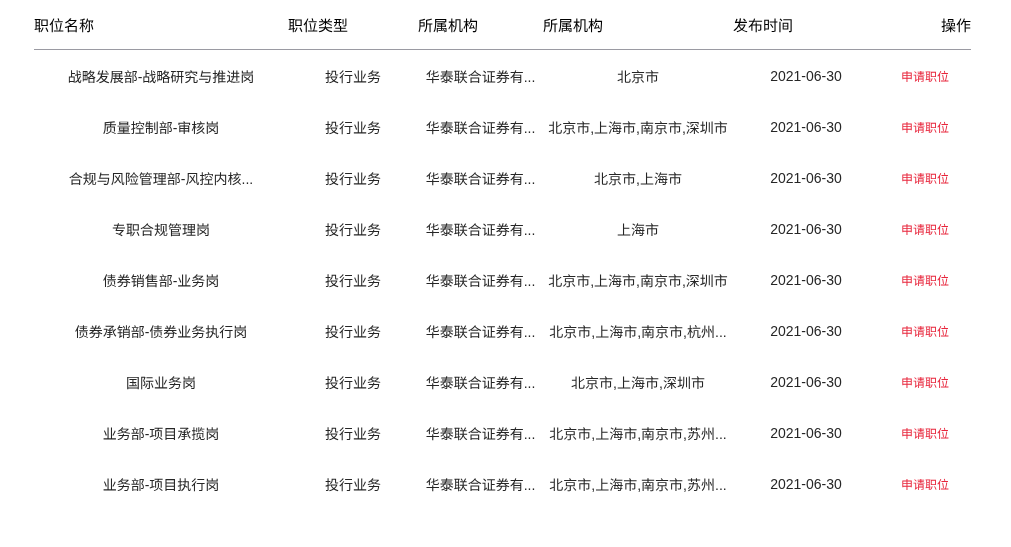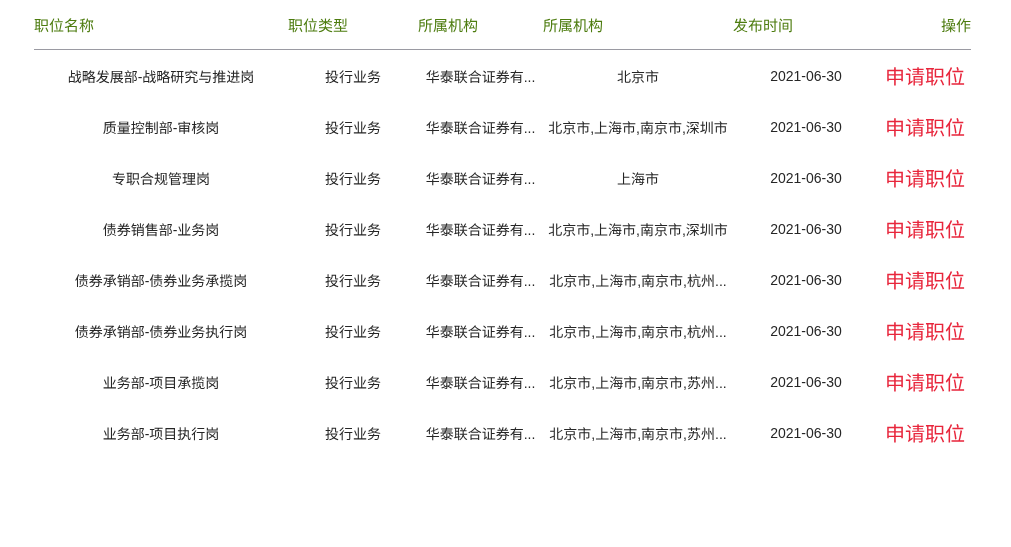--- a/index.html
+++ b/index.html
@@ -35,21 +35,21 @@
   col.c-name     { width: 254px; }
   col.c-type     { width: 130px; }
   col.c-org      { width: 125px; }
   col.c-location { width: 190px; }
   col.c-date     { width: 146px; }
   col.c-action   { width: 92px; }
 
   thead th {
     font-weight: normal;
     font-size: 15px;
-    color: #4d7c0f;
+    color: #000000;
     text-align: left;
     padding: 0;
     height: 49px;
     vertical-align: middle;
     border-bottom: 1px solid #9a9aa2;
     white-space: nowrap;
     overflow: hidden;
   }
 
   thead th.th-action {
@@ -74,21 +74,21 @@
   }
 
   .cell-text {
     display: block;
     overflow: hidden;
     white-space: nowrap;
   }
 
   .apply-link {
     color: #e8263c;
-    font-size: 20px;
+    font-size: 12px;
     text-decoration: none;
     cursor: pointer;
     white-space: nowrap;
     margin-top: 44px;
   }
 </style>
 </head>
 <body>
 
 <div class="job-table-wrap">
@@ -143,20 +143,38 @@
           <td class="td-location">
             <span class="cell-text">北京市,上海市,南京市,深圳市</span>
           </td>
           <td class="td-date">
             <span class="cell-text">2021-06-30</span>
           </td>
           <td class="td-action"><a class="apply-link" href="#">申请职位</a></td>
         </tr>
         <tr class="job-row">
           <td class="td-name">
+            <span class="cell-text">合规与风险管理部-风控内核...</span>
+          </td>
+          <td class="td-type">
+            <span class="cell-text">投行业务</span>
+          </td>
+          <td class="td-org">
+            <span class="cell-text">华泰联合证券有...</span>
+          </td>
+          <td class="td-location">
+            <span class="cell-text">北京市,上海市</span>
+          </td>
+          <td class="td-date">
+            <span class="cell-text">2021-06-30</span>
+          </td>
+          <td class="td-action"><a class="apply-link" href="#">申请职位</a></td>
+        </tr>
+        <tr class="job-row">
+          <td class="td-name">
             <span class="cell-text">专职合规管理岗</span>
           </td>
           <td class="td-type">
             <span class="cell-text">投行业务</span>
           </td>
           <td class="td-org">
             <span class="cell-text">华泰联合证券有...</span>
           </td>
           <td class="td-location">
             <span class="cell-text">上海市</span>
@@ -179,48 +197,48 @@
           <td class="td-location">
             <span class="cell-text">北京市,上海市,南京市,深圳市</span>
           </td>
           <td class="td-date">
             <span class="cell-text">2021-06-30</span>
           </td>
           <td class="td-action"><a class="apply-link" href="#">申请职位</a></td>
         </tr>
         <tr class="job-row">
           <td class="td-name">
-            <span class="cell-text">债券承销部-债券业务承揽岗</span>
+            <span class="cell-text">债券承销部-债券业务执行岗</span>
           </td>
           <td class="td-type">
             <span class="cell-text">投行业务</span>
           </td>
           <td class="td-org">
             <span class="cell-text">华泰联合证券有...</span>
           </td>
           <td class="td-location">
             <span class="cell-text">北京市,上海市,南京市,杭州...</span>
           </td>
           <td class="td-date">
             <span class="cell-text">2021-06-30</span>
           </td>
           <td class="td-action"><a class="apply-link" href="#">申请职位</a></td>
         </tr>
         <tr class="job-row">
           <td class="td-name">
-            <span class="cell-text">债券承销部-债券业务执行岗</span>
-          </td>
-          <td class="td-type">
-            <span class="cell-text">投行业务</span>
-          </td>
-          <td class="td-org">
-            <span class="cell-text">华泰联合证券有...</span>
-          </td>
-          <td class="td-location">
-            <span class="cell-text">北京市,上海市,南京市,杭州...</span>
+            <span class="cell-text">国际业务岗</span>
+          </td>
+          <td class="td-type">
+            <span class="cell-text">投行业务</span>
+          </td>
+          <td class="td-org">
+            <span class="cell-text">华泰联合证券有...</span>
+          </td>
+          <td class="td-location">
+            <span class="cell-text">北京市,上海市,深圳市</span>
           </td>
           <td class="td-date">
             <span class="cell-text">2021-06-30</span>
           </td>
           <td class="td-action"><a class="apply-link" href="#">申请职位</a></td>
         </tr>
         <tr class="job-row">
           <td class="td-name">
             <span class="cell-text">业务部-项目承揽岗</span>
           </td>

